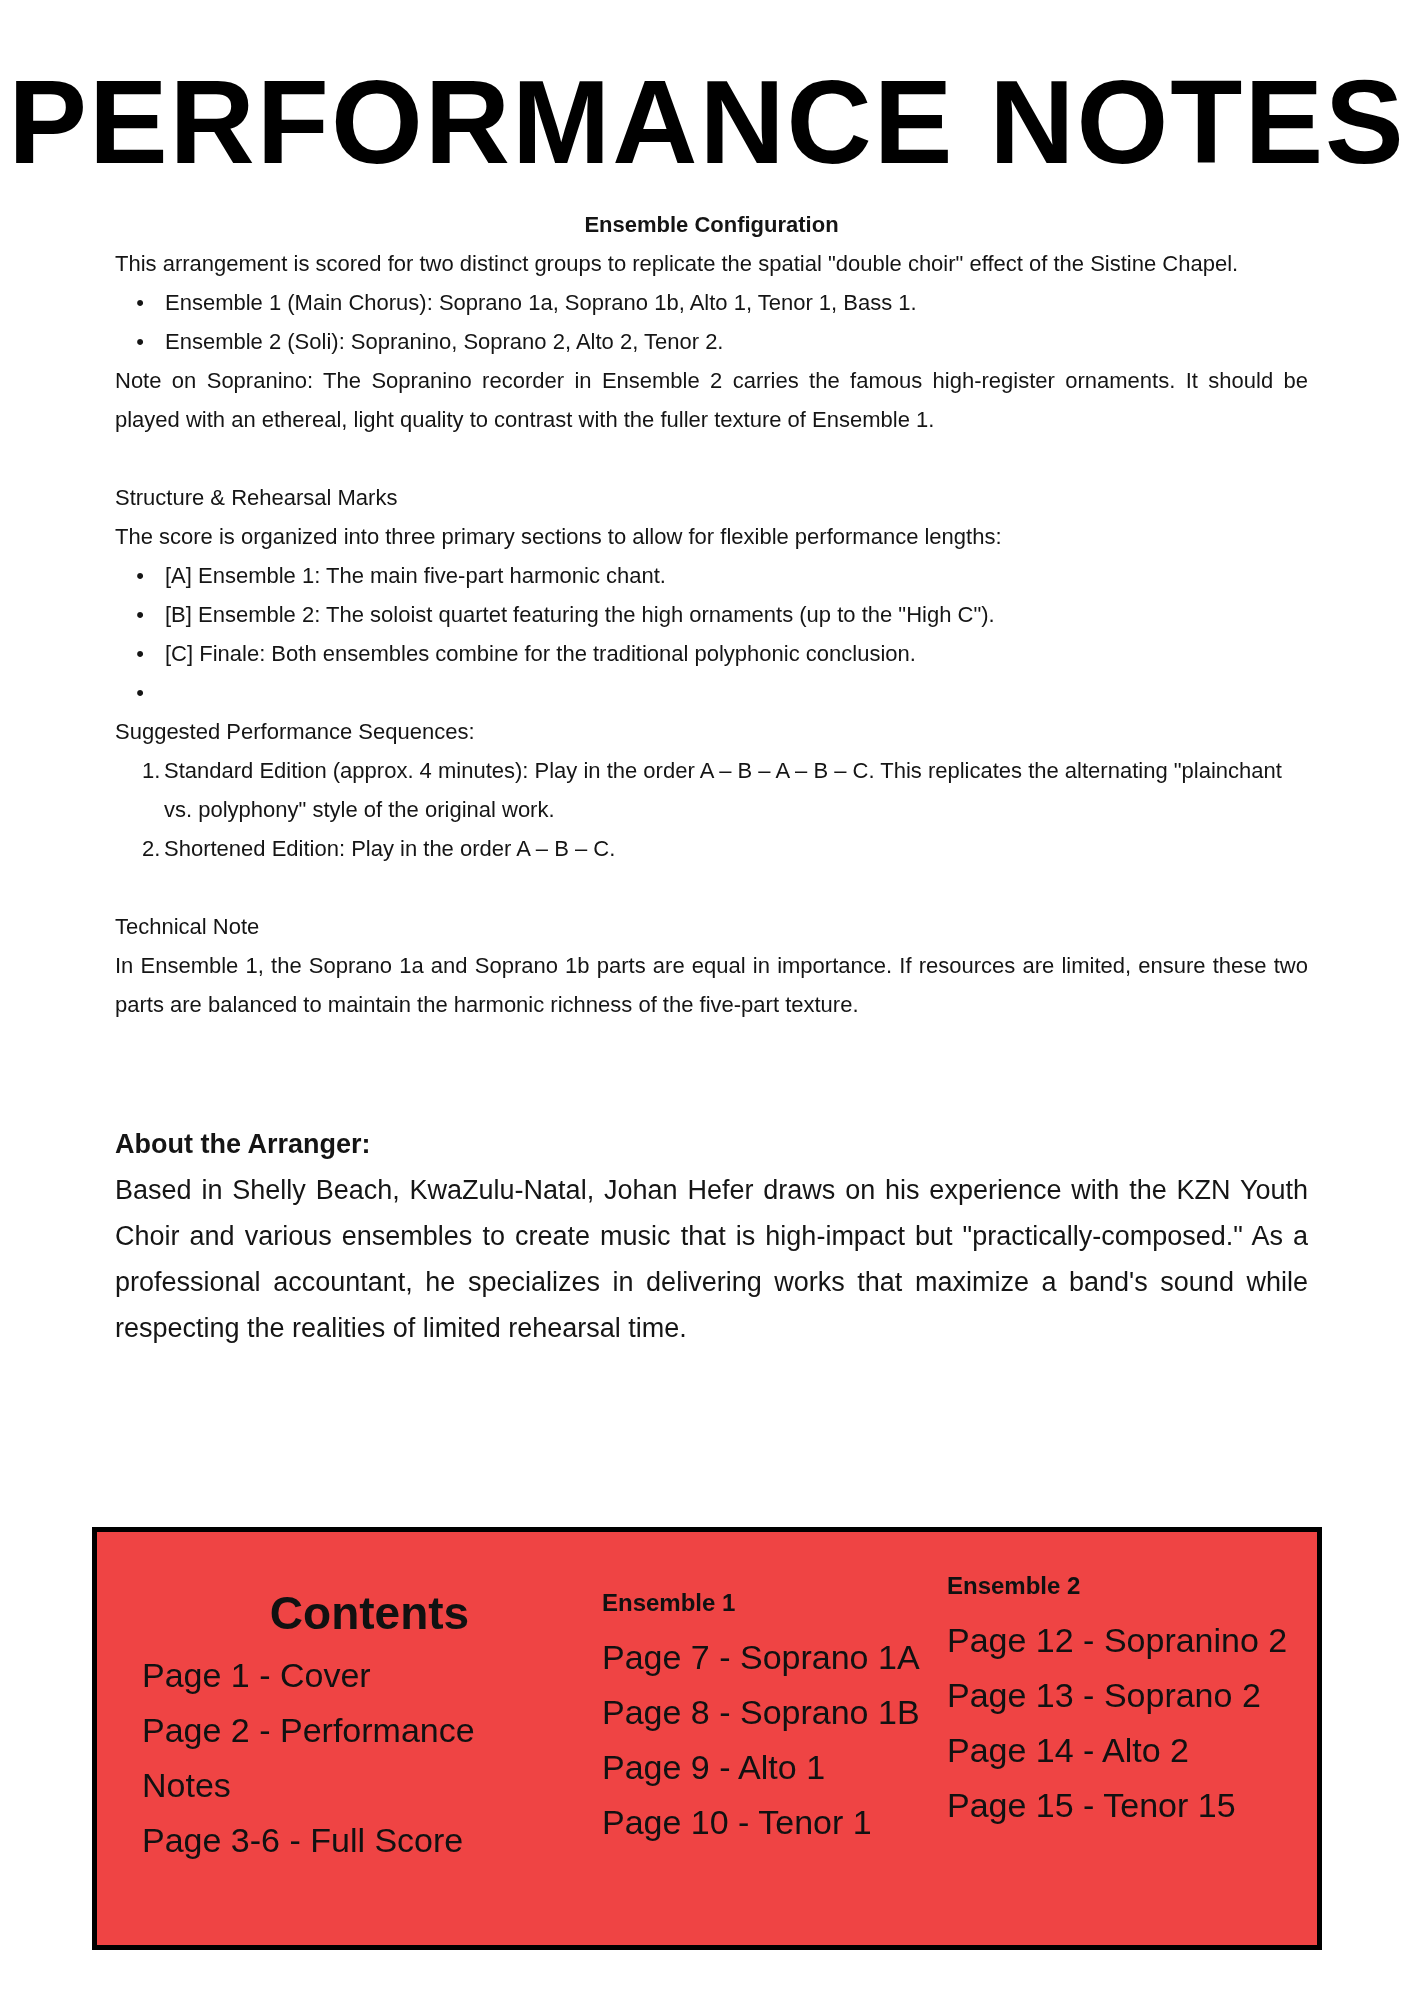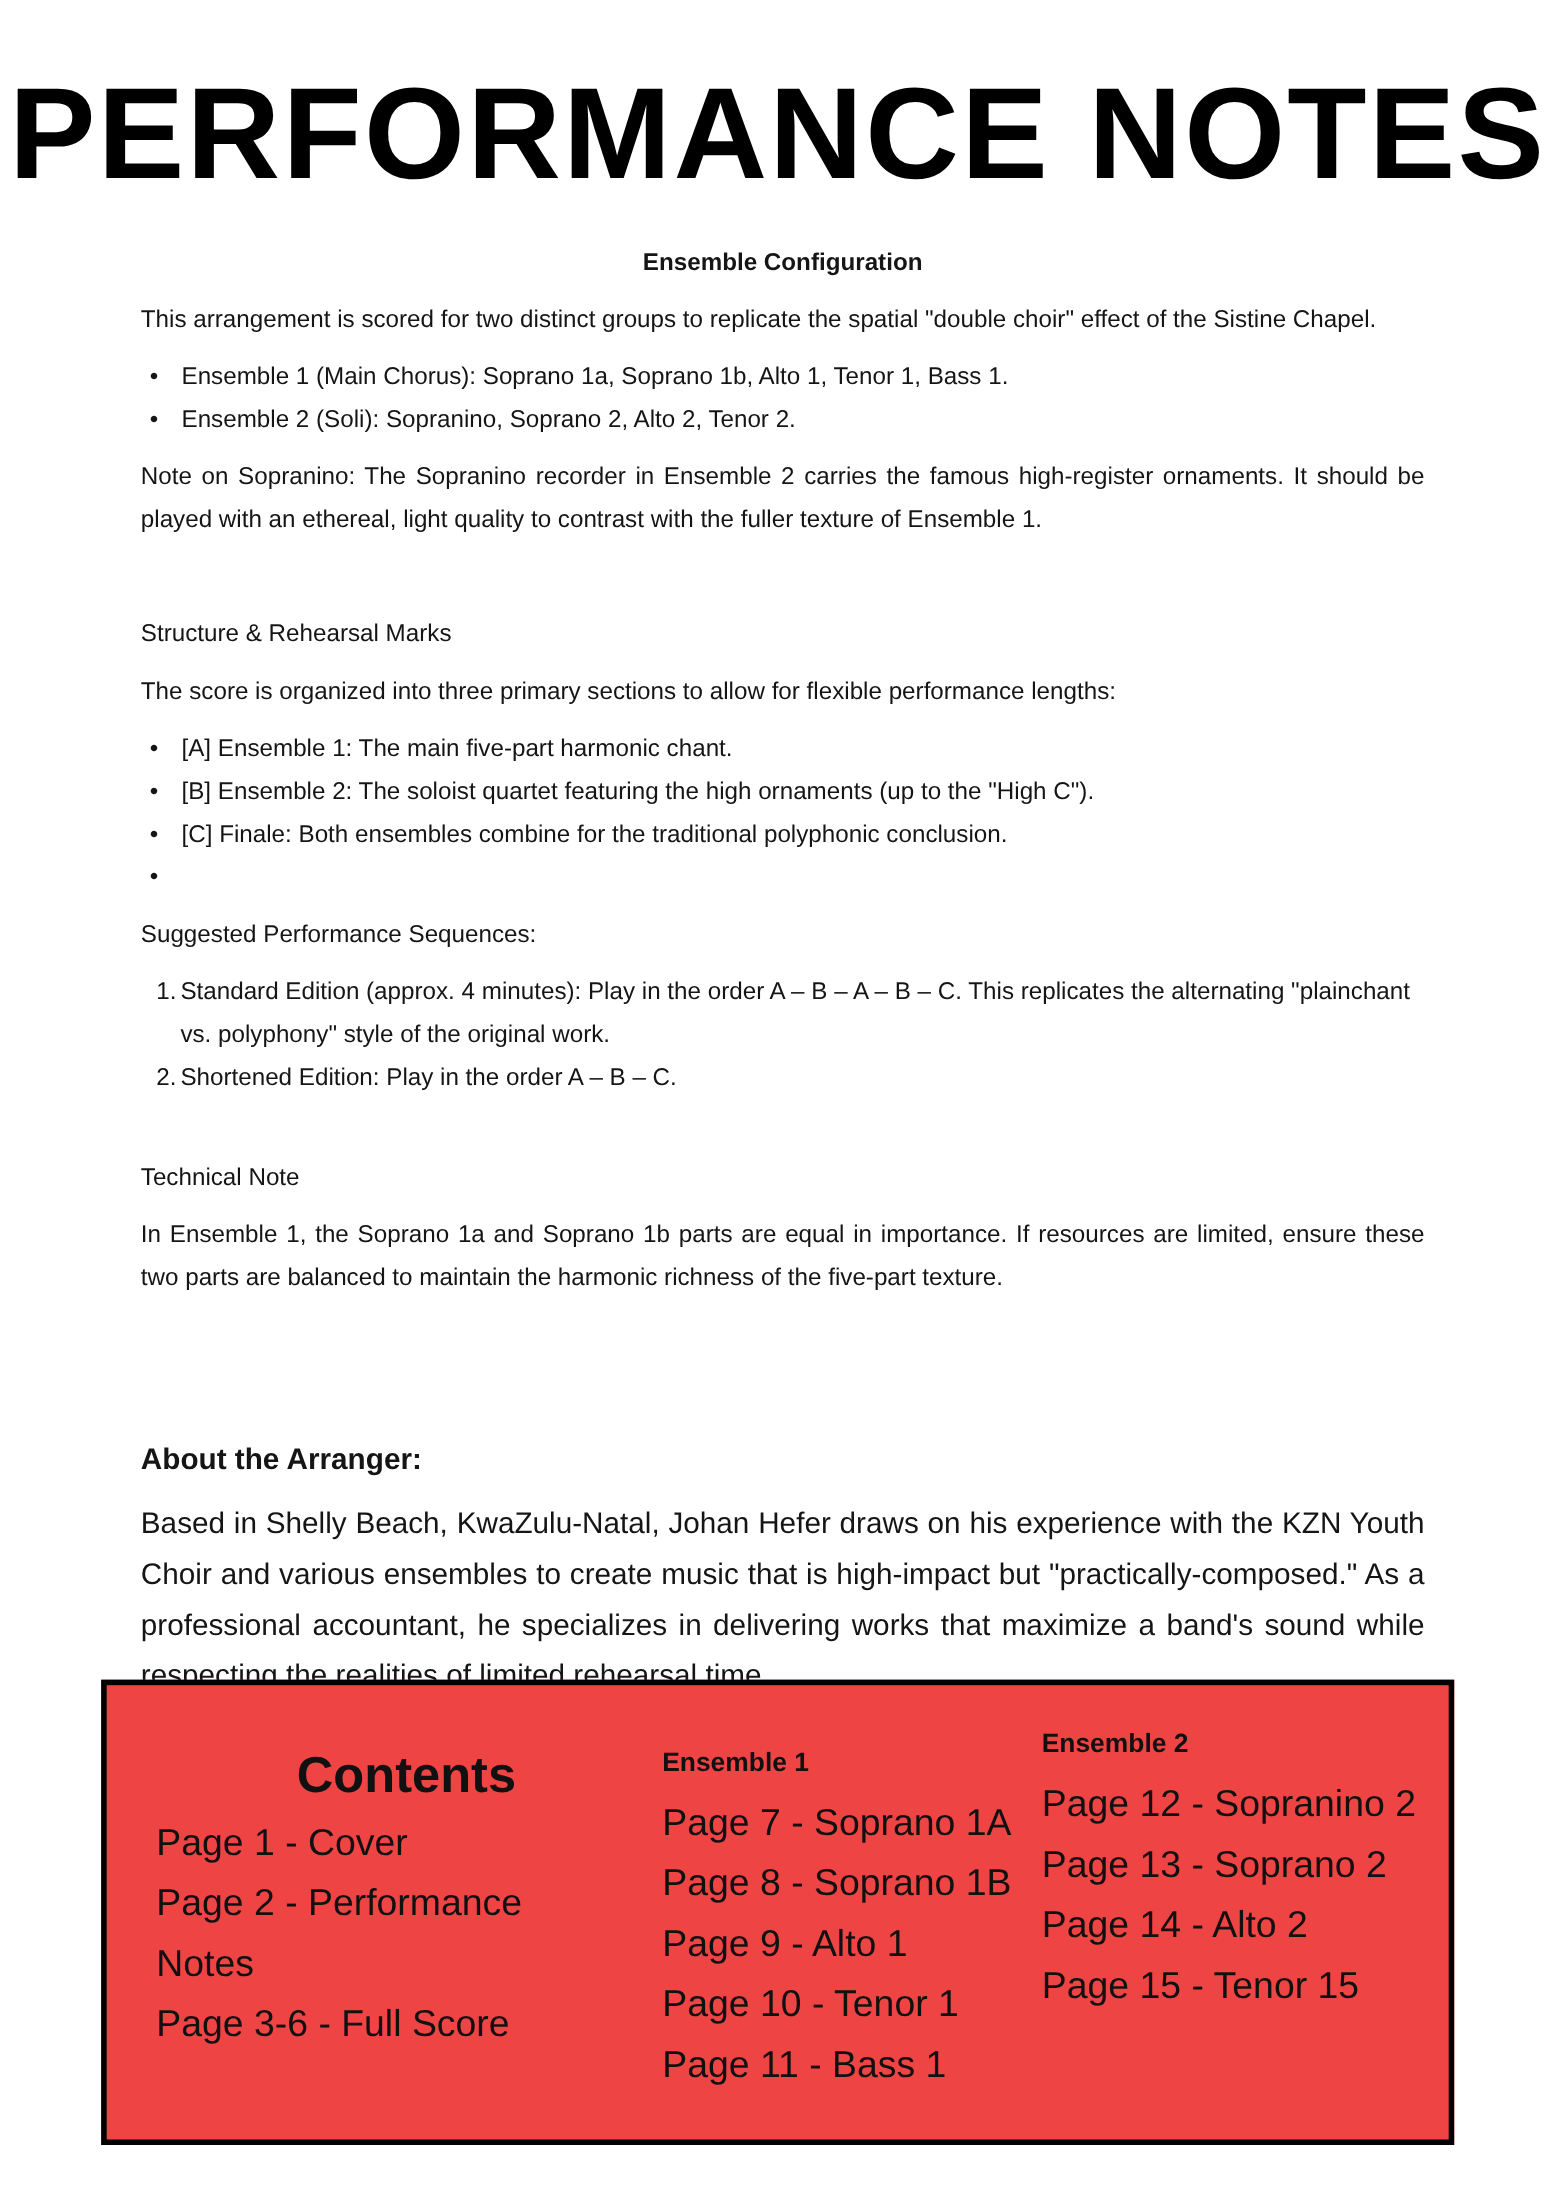--- a/index.html
+++ b/index.html
@@ -17,21 +17,21 @@
       transform: scaleX(1.0);
       color: #000;
       margin: 0;
     }
     .content {
       position: absolute; left: 115px; top: 205px; width: 1193px;
       font-size: 22px; line-height: 39px;
       font-family: "Liberation Sans Narrow", "Liberation Sans", sans-serif;
       color: #151515;
     }
-    .content p { margin: 13px; }
+    .content p { margin: 0; }
     .center-h {
       text-align: center; font-weight: bold; font-size: 22px; line-height: 39px; margin: 0;
     }
     .h { font-weight: normal; font-size: 22px; line-height: 39px; margin: 0; }
     .justify { text-align: justify; }
     ul.bullets { list-style: none; margin: 0; padding: 0 0 0 18px; }
     ul.bullets li { position: relative; padding-left: 32px; min-height: 39px; }
     ul.bullets li .dot {
       position: absolute; left: 0; top: 0; width: 14px; text-align: center;
     }
@@ -103,21 +103,20 @@
     <div>Page 1 - Cover</div>
     <div>Page 2 - Performance Notes</div>
     <div>Page 3-6 - Full Score</div>
   </div>
   <div class="col col2">
     <div class="col-h">Ensemble 1</div>
     <div>Page 7 - Soprano 1A</div>
     <div>Page 8 - Soprano 1B</div>
     <div>Page 9 - Alto 1</div>
     <div>Page 10 - Tenor 1</div>
-    <div>Page 11 - Bass 1</div>
   </div>
   <div class="col col3">
     <div class="col-h">Ensemble 2</div>
     <div>Page 12 - Sopranino 2</div>
     <div>Page 13 - Soprano 2</div>
     <div>Page 14 - Alto 2</div>
     <div>Page 15 - Tenor 15</div>
   </div>
 </div>
 

